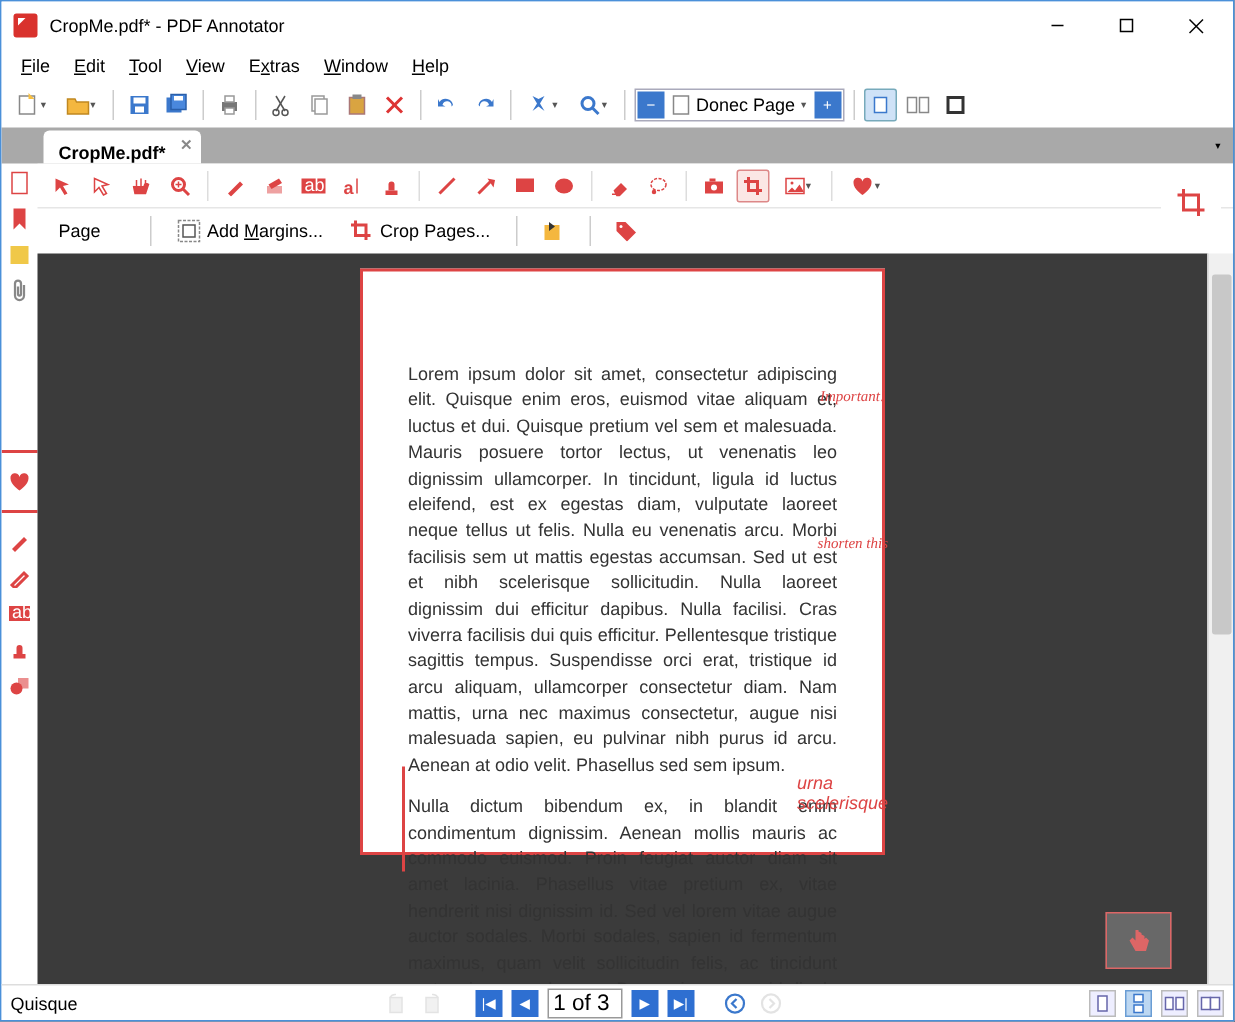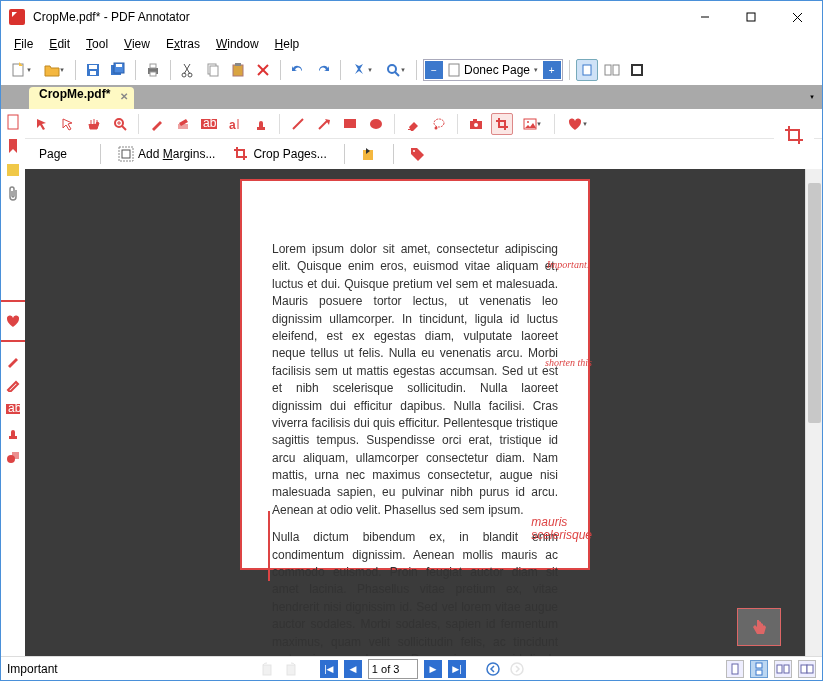--- a/index.html
+++ b/index.html
@@ -15,21 +15,21 @@
 .menubar .menu-item { padding:2px 8px; cursor:default; }
 .menubar .menu-item .u { text-decoration:underline; }
 .toolbar1 { height:30px; background:#fff; display:flex; align-items:center; padding:0 5px; gap:3px; }
 .tb-sep { width:1px; height:20px; background:#ccc; margin:0 3px; }
 .tb-btn { width:22px; height:22px; display:flex; align-items:center; justify-content:center; border-radius:2px; }
 .tb-btn.drop { width:30px; }
 .zoom-combo { display:flex; align-items:center; height:22px; border:1px solid #aab; }
 .zoom-combo .zblue { width:18px; height:18px; background:#3b78cc; color:#fff; display:flex; align-items:center; justify-content:center; margin:1px; font-size:10px;}
 .zoom-combo .ztxt { padding:0 4px; display:flex; align-items:center; gap:4px;}
 .tab-strip { height:24px; background:#a9a9a9; display:flex; align-items:flex-end; padding-left:28px; position:relative;}
-.tab { background:#fef9c3; height:22px; padding:0 24px 0 10px; display:flex; align-items:flex-start; border-radius:4px 4px 0 0; position:relative; font-weight:bold; font-size:11px;}
+.tab { background:#ffffff; height:22px; padding:0 24px 0 10px; display:flex; align-items:flex-end; border-radius:4px 4px 0 0; position:relative; font-weight:bold; font-size:11px;}
 .tab .close { position:absolute; right:6px; top:4px; color:#888; font-size:10px;}
 .tab-strip .tabmenu { position:absolute; right:2px; top:4px; width:16px; height:16px; background:#a9a9a9; display:flex; align-items:center; justify-content:center;}
 .main-area { flex:1; display:flex; overflow:hidden; }
 .left-rail { width:24px; background:#fff; display:flex; flex-direction:column; align-items:center; gap:6px; padding-top:4px; }
 .left-rail .rail-ico { width:18px; height:18px; display:flex; align-items:center; justify-content:center; }
 .left-rail .divider { width:100%; height:2px; background:#d44; margin:4px 0;}
 .right-pane { flex:1; display:flex; flex-direction:column; }
 .anno-toolbar { height:30px; background:#fff; border-bottom:1px solid #e6e6e6; display:flex; align-items:center; padding:0 6px; gap:4px; position:relative;}
 .anno-toolbar .tb-sep{background:#ddd;}
 .crop-big { position:absolute; right:8px; top:3px; width:40px; height:46px; background:#fff; display:flex; align-items:center; justify-content:center; border:1px solid #fff;}
@@ -40,21 +40,21 @@
 .canvas { flex:1; background:#3b3b3b; display:flex; justify-content:center; align-items:flex-start; padding:10px 0 0 0; position:relative; overflow:hidden;}
 .page { width:350px; height:391px; background:#fff; border:2px solid #d44; padding:60px 30px 20px 30px; position:relative; font-family:'Times New Roman',serif; font-size:7px; line-height:1.45; color:#333; text-align:justify;}
 .page p { margin-bottom:10px;}
 .page .redbar { position:absolute; left:26px; top:330px; width:2px; height:70px; background:#d44;}
 .anno { position:absolute; color:#d44; font-style:italic; font-family:'Segoe Script',cursive; font-size:10px; line-height:1.1;}
 .vscroll { width:17px; background:#f0f0f0; border-left:1px solid #ddd; position:relative;}
 .vscroll .thumb { position:absolute; left:2px; width:13px; background:#c8c8c8; border-radius:2px;}
 .pointer-btn { position:absolute; right:24px; bottom:10px; width:44px; height:38px; background:#686868; border:1px solid #d66; display:flex; align-items:center; justify-content:center;}
 .statusbar { height:24px; background:#fff; border-top:1px solid #ddd; display:flex; align-items:center; padding:0 6px; gap:6px;}
 .statusbar .spacer { flex:1;}
-.pg-input { width:50px; height:20px; border:1px solid #999; font-size:11px; padding:0 3px; background:#fff;}
+.pg-input { width:50px; height:20px; border:1px solid #999; font-size:15px; padding:0 3px; background:#fff;}
 .sb-btn { width:18px; height:18px; display:flex; align-items:center; justify-content:center; }
 .sb-btn.box { border:1px solid #bbb; background:#eef; }
 .sb-btn.nav { background:#2e6fd1; color:#fff; font-size:9px;}
 .sb-btn.disabled{ opacity:.4;}
 svg { display:block; }
 </style>
 </head>
 <body>
 
 <div class="titlebar">
@@ -441,37 +441,37 @@
     </div>
 
     <div style="flex:1;display:flex;">
       <div class="canvas">
         <div class="page">
           <p>Lorem ipsum dolor sit amet, consectetur adipiscing elit. Quisque enim eros, euismod vitae aliquam et, luctus et dui. Quisque pretium vel sem et malesuada. Mauris posuere tortor lectus, ut venenatis leo dignissim ullamcorper. In tincidunt, ligula id luctus eleifend, est ex egestas diam, vulputate laoreet neque tellus ut felis. Nulla eu venenatis arcu. Morbi facilisis sem ut mattis egestas accumsan. Sed ut est et nibh scelerisque sollicitudin. Nulla laoreet dignissim dui efficitur dapibus. Nulla facilisi. Cras viverra facilisis dui quis efficitur. Pellentesque tristique sagittis tempus. Suspendisse orci erat, tristique id arcu aliquam, ullamcorper consectetur diam. Nam mattis, urna nec maximus consectetur, augue nisi malesuada sapien, eu pulvinar nibh purus id arcu. Aenean at odio velit. Phasellus sed sem ipsum.</p>
           <p>Nulla dictum bibendum ex, in blandit enim condimentum dignissim. Aenean mollis mauris ac commodo euismod. Proin feugiat auctor diam sit amet lacinia. Phasellus vitae pretium ex, vitae hendrerit nisi dignissim id. Sed vel lorem vitae augue auctor sodales. Morbi sodales, sapien id fermentum maximus, quam velit sollicitudin felis, ac tincidunt metus ipsum vel arcu. Donec in neque id ligula fringilla sagittis. Vestibulum lorem enim, ornare ut placerat euismod, tristique a arcu. Pellentesque lorem tristique, tincidunt nibh in, malesuada dui. Vivamus in metus in nunc ultrices facilisis. Pellentesque ultricies eleifend</p>
           <div class="redbar"></div>
           <div class="anno" style="right:-2px;top:78px;">Important!</div>
           <div class="anno" style="right:-4px;top:176px;margin-left:47px;">shorten this</div>
-          <div class="anno" style="right:-4px;top:335px;"><span>mauris</span><br><span>scelerisque</span></div>
+          <div class="anno" style="right:-4px;top:335px;"><span>urna</span><br><span>scelerisque</span></div>
         </div>
         <div class="pointer-btn">
             <svg width="20" height="20">
               <path d="M8 3v7l-2-2-2 2 4 7h7l2-7-2-2-1 1v-2l-2-1v-1l-2-1V3z" fill="#d66"></path>
             </svg>
           </div>
       </div>
       <div class="vscroll">
         <div class="thumb" style="top:14px;height:240px;"></div>
       </div>
     </div>
   </div>
 </div>
 
 <div class="statusbar">
-  <span>Important</span>
+  <span>Quisque</span>
   <div class="spacer"></div>
   <div class="sb-btn disabled">
       <svg width="14" height="14">
         <rect x="3" y="3" width="8" height="10" fill="#ddd" stroke="#bbb"></rect>
         <path d="M3 3a4 4 0 0 1 4-2" fill="none" stroke="#bbb"></path>
       </svg>
     </div>
   <div class="sb-btn disabled">
       <svg width="14" height="14">
         <rect x="3" y="3" width="8" height="10" fill="#ddd" stroke="#bbb"></rect>

